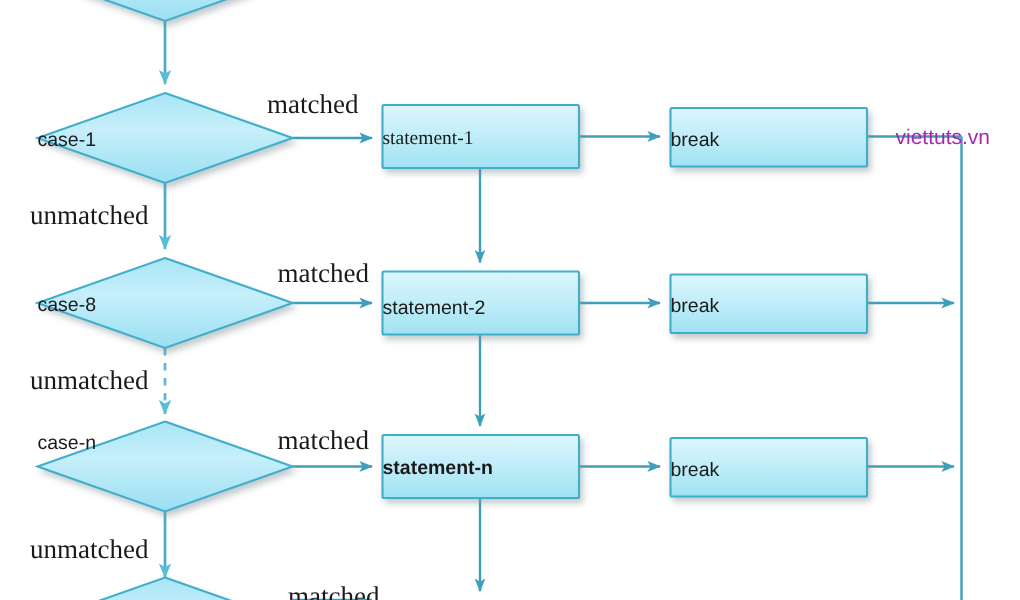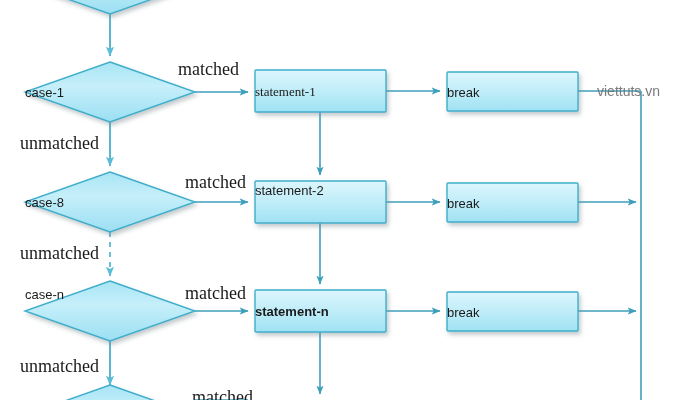--- a/index.html
+++ b/index.html
@@ -35,21 +35,21 @@
     color: #1a1a1a;
     white-space: nowrap;
     text-align: left;
     line-height: 1;
     pointer-events: none;
   }
   .watermark {
     position: absolute;
     font-family: "Liberation Sans", sans-serif;
     font-size: 14px;
-    color: #737373;
+    color: #a21caf;
     white-space: nowrap;
     line-height: 1;
     opacity: 0.95;
     text-align: center;
   }
 </style>
 </head>
 <body>
 
 <svg id="canvas" viewBox="0 0 680 400" width="680" height="400" xmlns="http://www.w3.org/2000/svg">
@@ -160,21 +160,21 @@
 </svg>
 
 <div class="node-text" style="left:25px; top:86px; width:170px;">case-1</div>
 
 <div class="node-text" style="left:25px; top:196px; width:170px;">case-8</div>
 
 <div class="node-text" style="left:25px; top:288px; width:170px;">case-n</div>
 
 <div class="node-text" style="left:255px; top:85px; width:131px;font-family:Liberation Serif, serif;">statement-1</div>
 
-<div class="node-text" style="left:255px; top:184px; width:149px;">statement-2</div>
+<div class="node-text" style="left:255px; top:198px; width:149px;">statement-2</div>
 
 <div class="node-text" style="left:255px; top:305px; width:131px;font-weight:bold;">statement-n</div>
 
 <div class="node-text" style="left:447px; top:86px; width:131px;">break</div>
 
 <div class="node-text" style="left:447px; top:197px; width:131px;">break</div>
 
 <div class="node-text" style="left:447px; top:306px; width:131px;">break</div>
 
 <div class="label" style="left:178px; top:60px;">matched</div>

